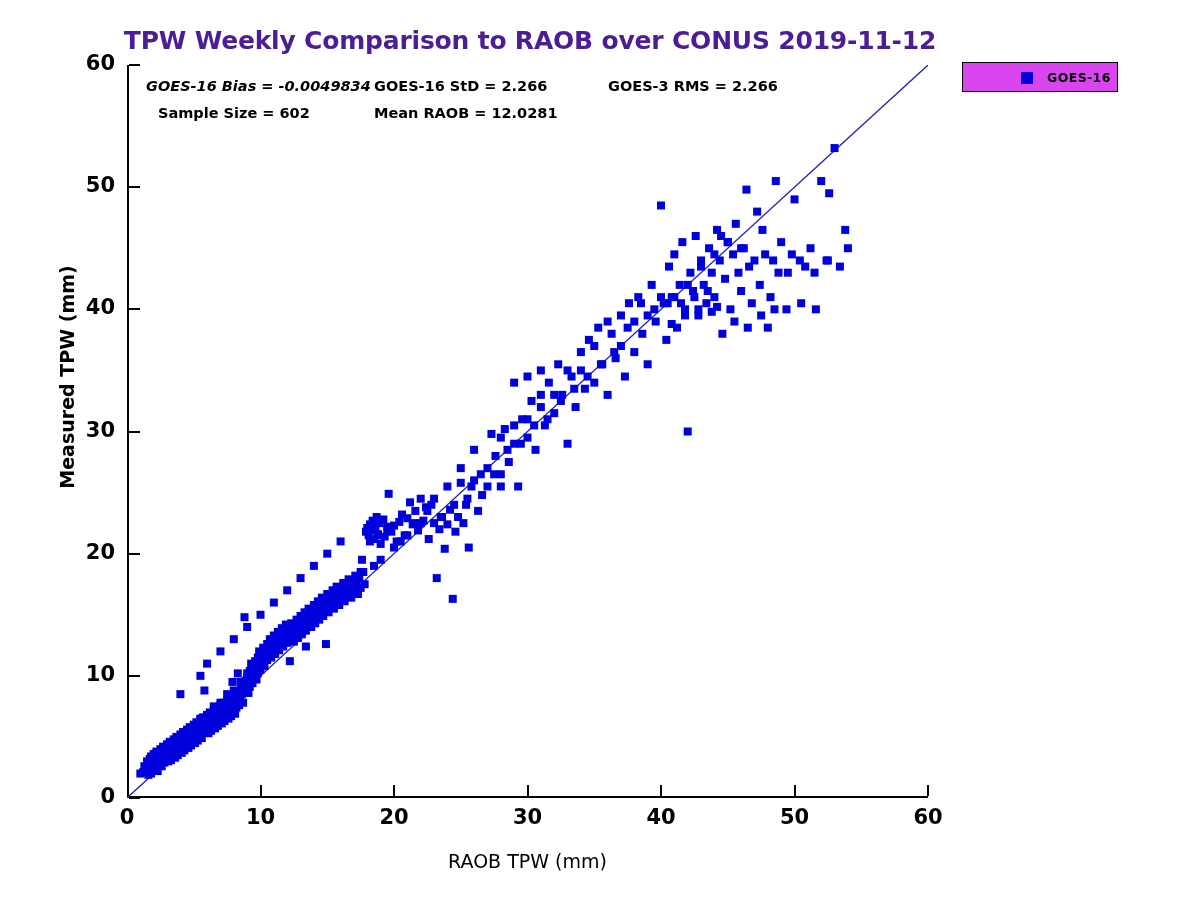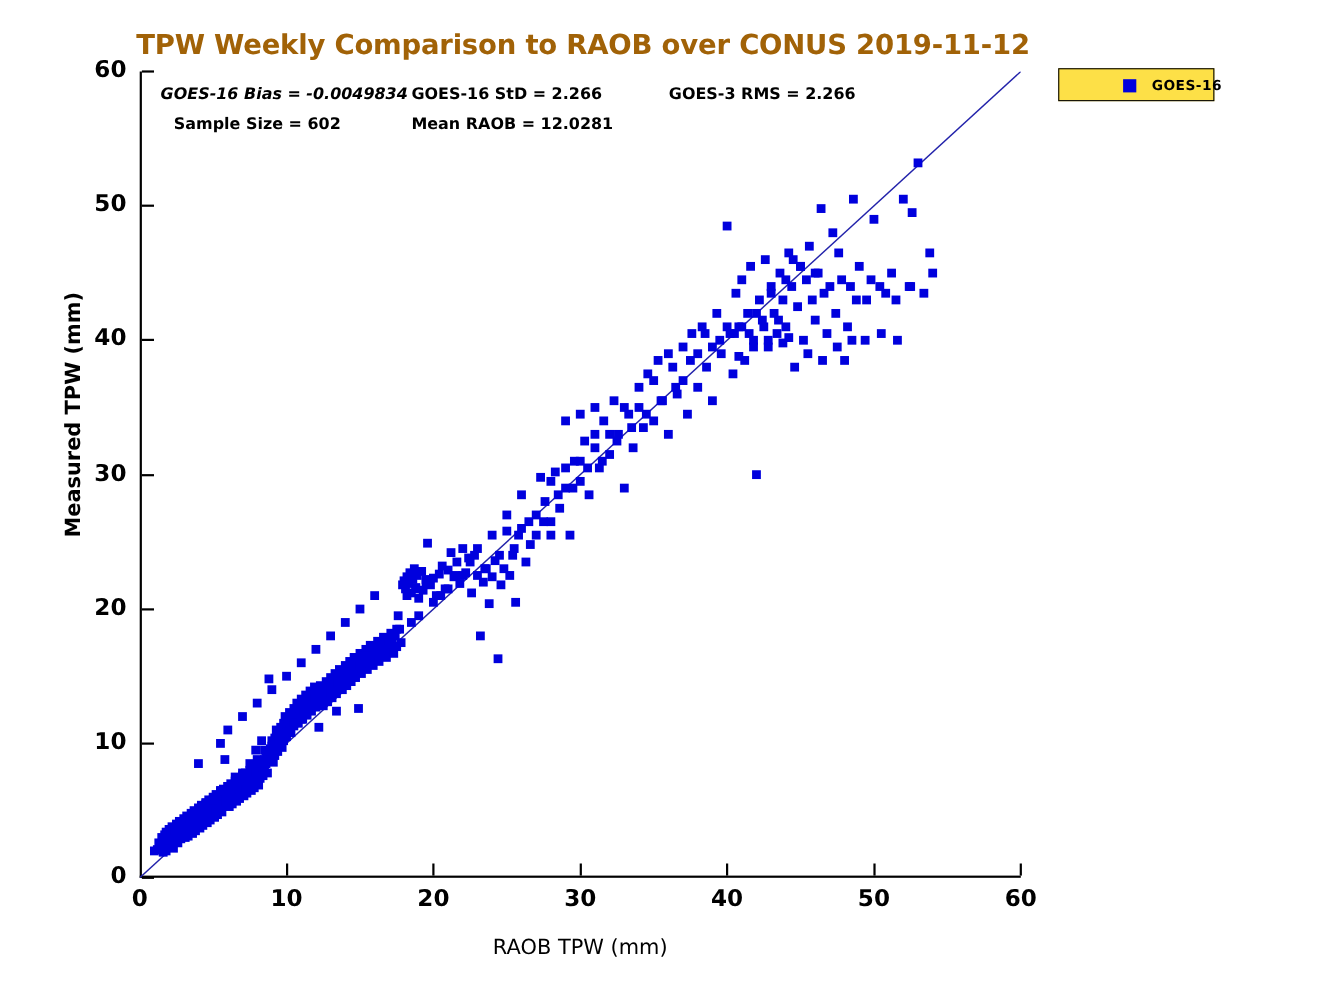--- a/index.html
+++ b/index.html
@@ -21,21 +21,21 @@
     height: 900px;
   }
   #chart-title {
     position: absolute;
     left: 0;
     top: 26px;
     width: 1060px;
     text-align: center;
     font-size: 25px;
     font-weight: bold;
-    color: #a16207;
+    color: #4c1d95;
     font-family: "DejaVu Sans", sans-serif;
     letter-spacing: -0.2px;
     white-space: nowrap;
   }
   #plot-frame {
     position: absolute;
     left: 127px;
     top: 65px;
     width: 801px;
     height: 733px;
@@ -126,24 +126,24 @@
     position: absolute;
     font-size: 14.5px;
     font-weight: bold;
     color: #000000;
     white-space: nowrap;
   }
   #legend-box {
     position: absolute;
     left: 962px;
     top: 62px;
-    width: 142px;
+    width: 156px;
     height: 30px;
     border: 1.5px solid #000000;
-    background: #fde047;
+    background: #d946ef;
     box-sizing: border-box;
     padding-left: 24px;
   }
   #legend-swatch {
     position: absolute;
     left: 58px;
     top: 9px;
     width: 12px;
     height: 12px;
     background: #0000dd;

